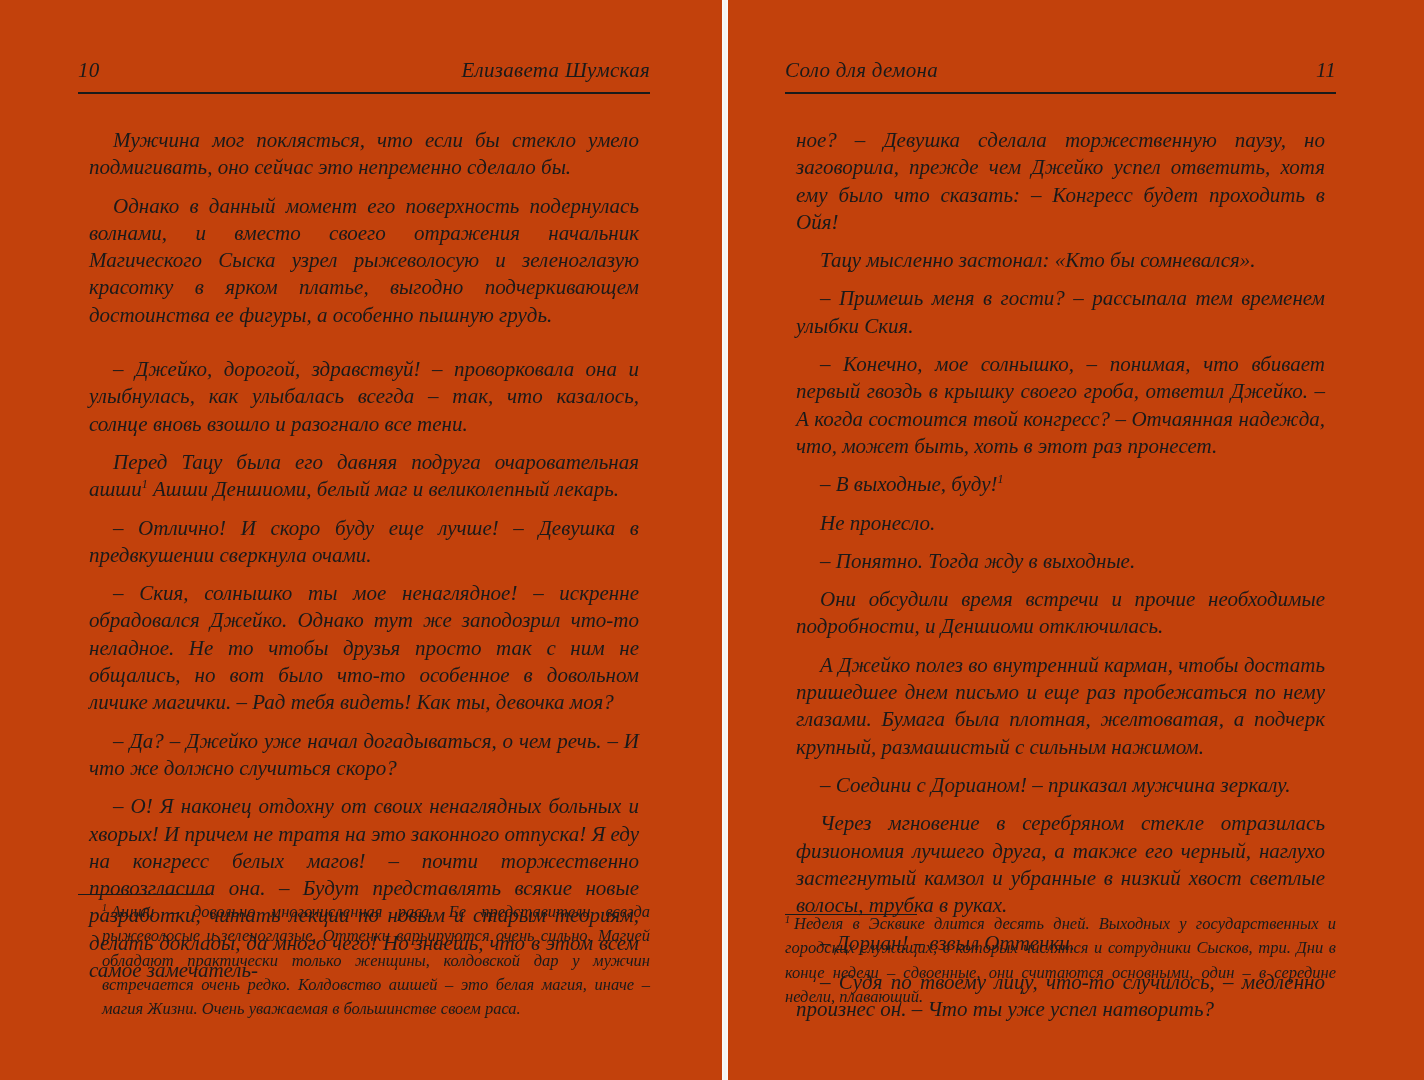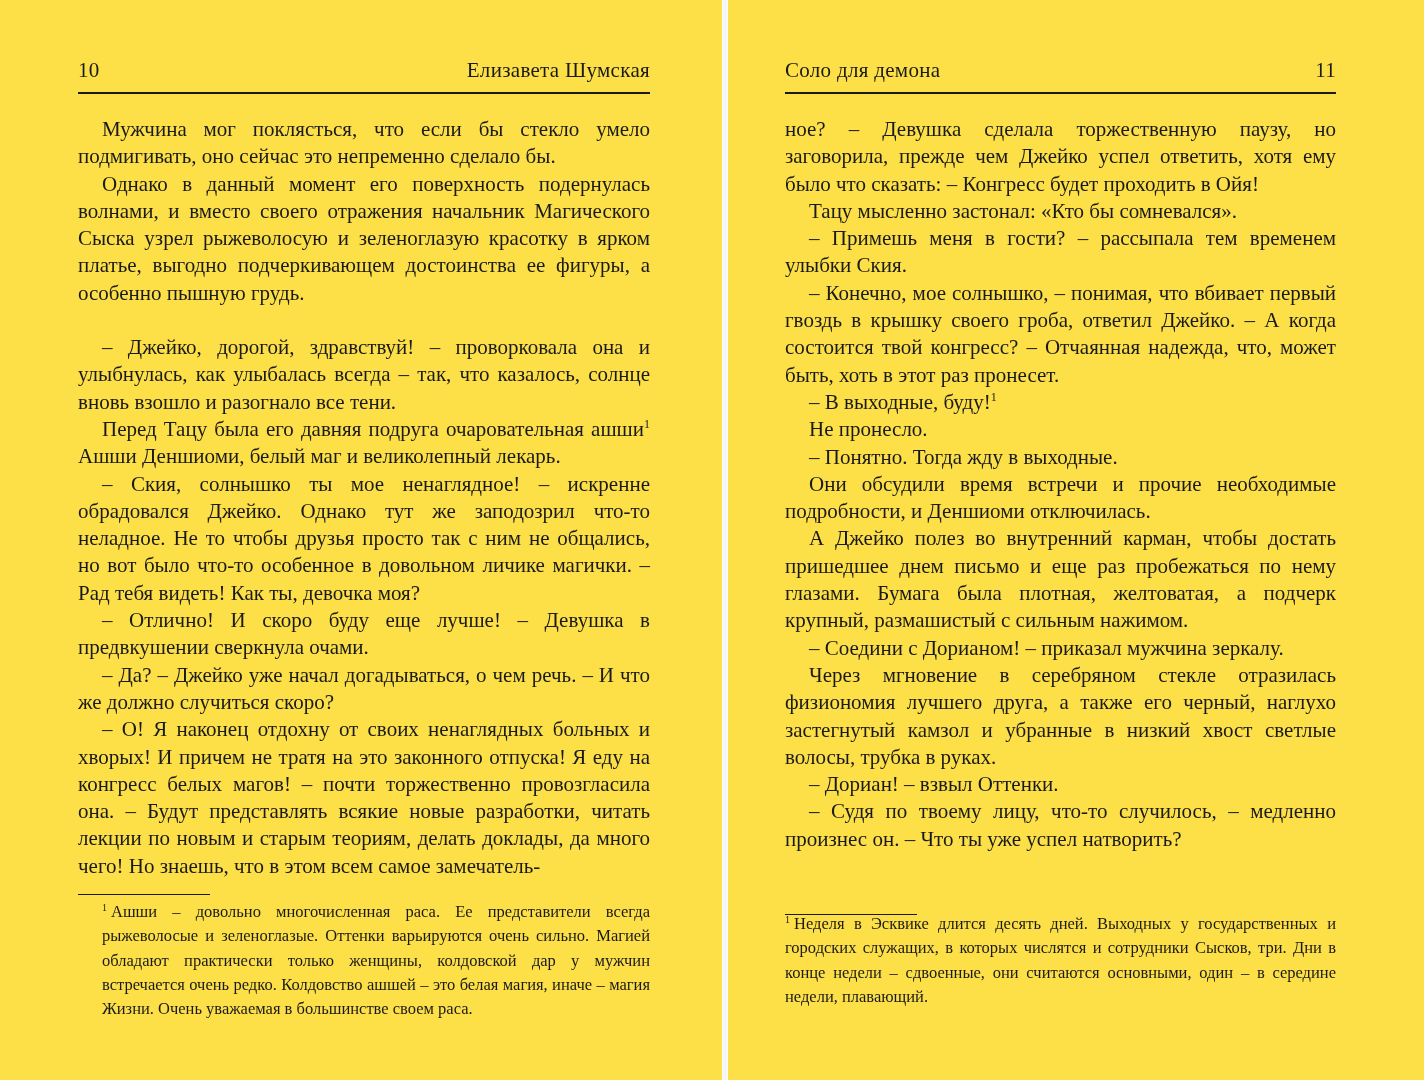--- a/index.html
+++ b/index.html
@@ -11,21 +11,22 @@
       width: 1424px;
       height: 1080px;
       position: relative;
       overflow: hidden;
       font-family: "DejaVu Serif", "Liberation Serif", serif;
       color: #1a1a1a;
     }
     .spread {
       position: absolute;
       inset: 0;
-      background: #fde047;
+      background: #c2410c;
+      font-style: italic;
     }
     .gutter {
       position: absolute;
       top: 0;
       bottom: 0;
       left: 722px;
       width: 6px;
       background: linear-gradient(to right, #fbfbfb, #f3f3f3, #fbfbfb);
     }
     .page {
@@ -67,21 +68,21 @@
       top: 116px;
       left: 0;
       right: 0;
       font-family: "Liberation Serif", "DejaVu Serif", serif;
       font-size: 21px;
       line-height: 27.3px;
       text-align: justify;
       hyphens: manual;
     }
     .body-text p {
-      margin: 0;
+      margin: 11px;
       text-indent: 24px;
     }
     .body-text p.noindent { text-indent: 0; }
     .body-text p.gap { margin-top: 27px; }
     sup.fn {
       font-size: 12px;
       line-height: 0;
       vertical-align: 8px;
     }
 
@@ -124,22 +125,22 @@
       <span class="pnum">10</span>
       <span class="htitle">Елизавета Шумская</span>
     </div>
     <div class="head-rule"></div>
 
     <div class="body-text">
       <p>Мужчина мог поклясться, что если бы стекло умело подмигивать, оно сейчас это непременно сделало бы.</p>
       <p>Однако в данный момент его поверхность подернулась волнами, и вместо своего отражения начальник Магического Сыска узрел рыжеволосую и зеленоглазую красотку в ярком платье, выгодно подчеркивающем достоинства ее фигуры, а особенно пышную грудь.</p>
       <p class="gap">– Джейко, дорогой, здравствуй! – проворковала она и улыбнулась, как улыбалась всегда – так, что казалось, солнце вновь взошло и разогнало все тени.</p>
       <p><span>Перед Тацу была его давняя подруга очаровательная ашши</span><sup class="fn">1</sup><span> Ашши Деншиоми, белый маг и великолепный лекарь.</span></p>
+      <p>– Отлично! И скоро буду еще лучше! – Девушка в предвкушении сверкнула очами.</p>
       <p>– Ския, солнышко ты мое ненаглядное! – искренне обрадовался Джейко. Однако тут же заподозрил что-то неладное. Не то чтобы друзья просто так с ним не общались, но вот было что-то особенное в довольном личике магички. – Рад тебя видеть! Как ты, девочка моя?</p>
-      <p>– Отлично! И скоро буду еще лучше! – Девушка в предвкушении сверкнула очами.</p>
       <p>– Да? – Джейко уже начал догадываться, о чем речь. – И что же должно случиться скоро?</p>
       <p>– О! Я наконец отдохну от своих ненаглядных больных и хворых! И причем не тратя на это законного отпуска! Я еду на конгресс белых магов! – почти торжественно провозгласила она. – Будут представлять всякие новые разработки, читать лекции по новым и старым теориям, делать доклады, да много чего! Но знаешь, что в этом всем самое замечатель-</p>
     </div>
 
     <div class="fn-rule"></div>
     <div class="footnote">
       <sup>1</sup><span>Ашши – довольно многочисленная раса. Ее представители всегда рыжеволосые и зеленоглазые. Оттенки варьируются очень сильно. Магией обладают практически только женщины, колдовской дар у мужчин встречается очень редко. Колдовство ашшей – это белая магия, иначе – магия Жизни. Очень уважаемая в большинстве своем раса.</span>
     </div>
   </div>
 

